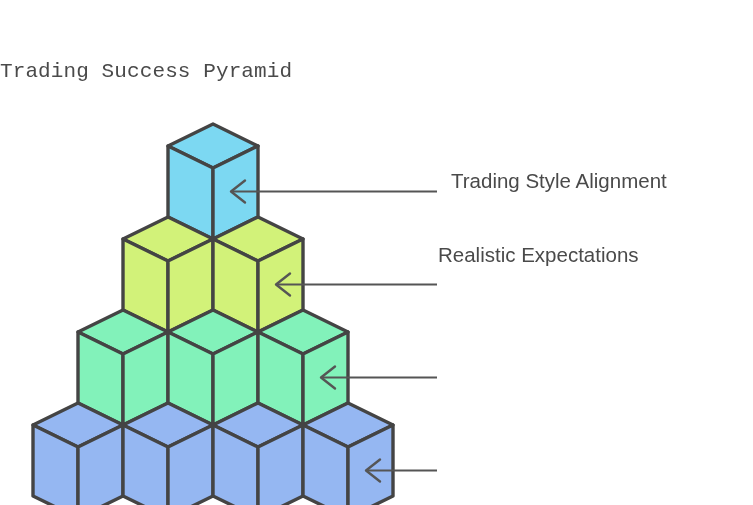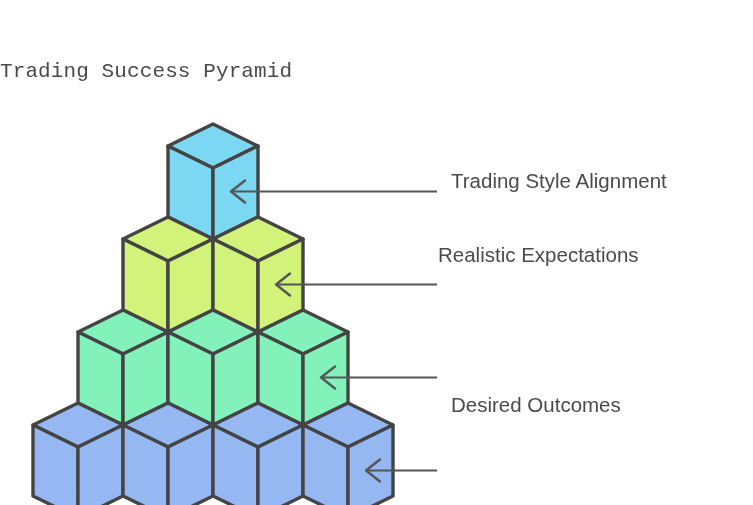--- a/index.html
+++ b/index.html
@@ -116,15 +116,14 @@
         <path d="M 290,273.5 L 276,284.5 L 290,295.5" fill="none" stroke="#555555" stroke-width="2.4" stroke-linecap="round" stroke-linejoin="round"></path>
         <line x1="321" y1="377.5" x2="437" y2="377.5" stroke="#555555" stroke-width="2.2"></line>
         <path d="M 335,366.5 L 321,377.5 L 335,388.5" fill="none" stroke="#555555" stroke-width="2.4" stroke-linecap="round" stroke-linejoin="round"></path>
         <line x1="366" y1="470.5" x2="437" y2="470.5" stroke="#555555" stroke-width="2.2"></line>
         <path d="M 380,459.5 L 366,470.5 L 380,481.5" fill="none" stroke="#555555" stroke-width="2.4" stroke-linecap="round" stroke-linejoin="round"></path>
       </g>
   </svg>
 
   <div class="label" id="label-0">Trading Style Alignment</div>
   <div class="label" id="label-1">Realistic Expectations</div>
-  <div class="label" id="label-3">Desired Outcomes</div>
 
 </div>
 
 </body></html>

